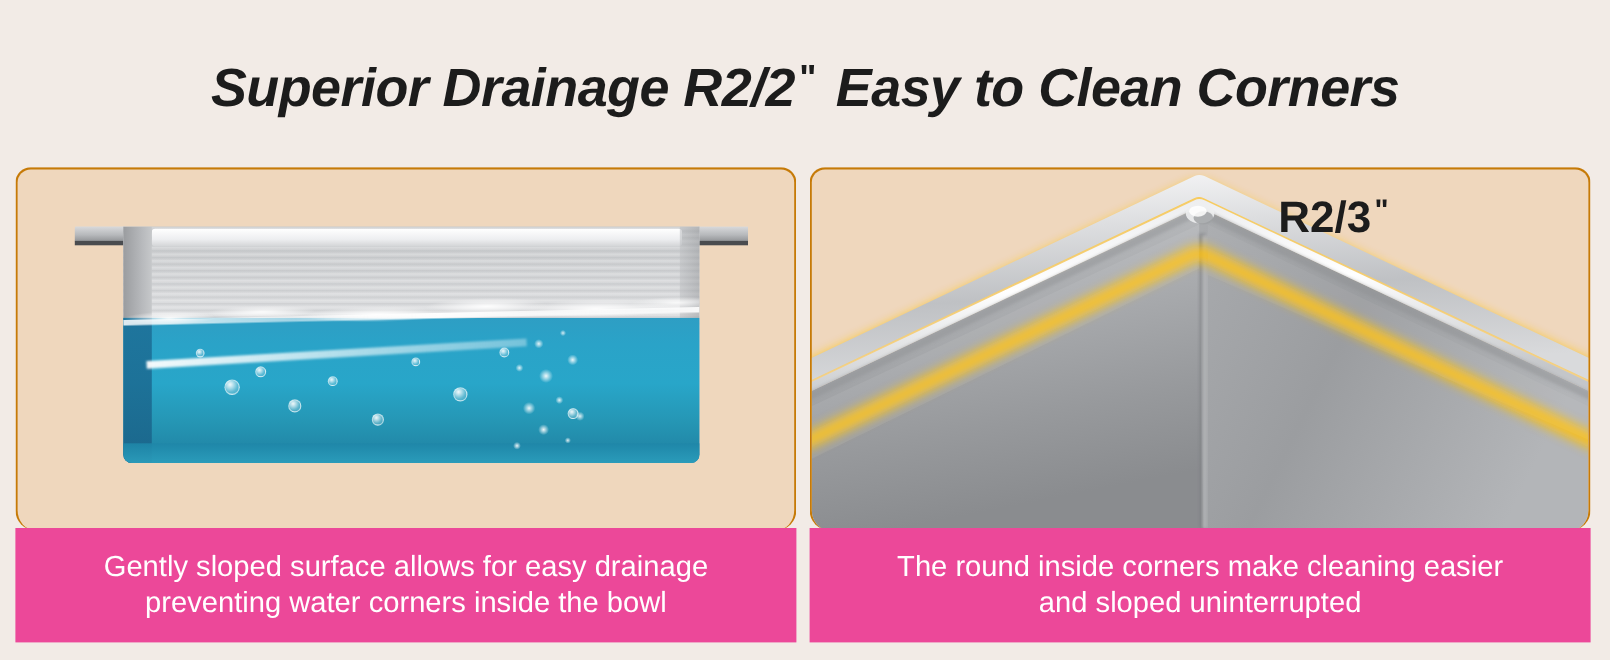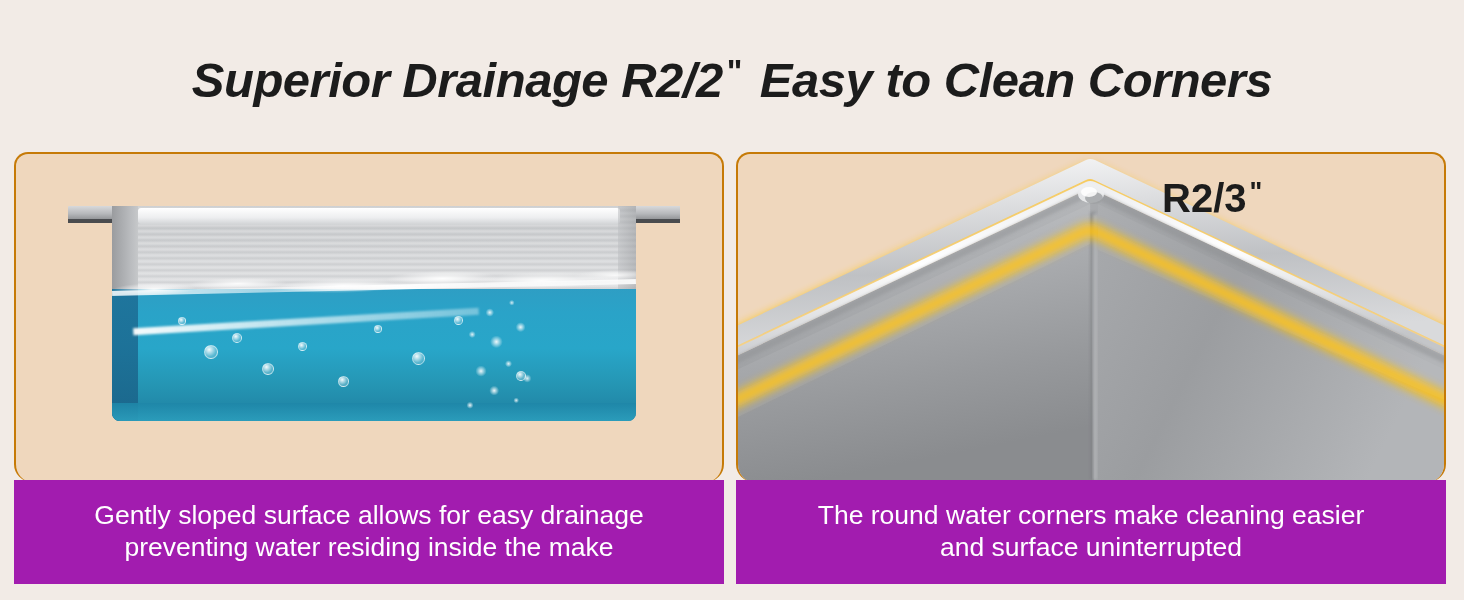--- a/index.html
+++ b/index.html
@@ -65,21 +65,21 @@
     border-radius: 14px 14px 18px 18px;
     background: #EFD7BD;
     overflow: hidden;
   }
   .caption {
     position: absolute;
     left: 0;
     top: 328px;
     width: 710px;
     height: 104px;
-    background: #a21caf;
+    background: #ec4899;
     color: #FFFFFF;
     display: flex;
     align-items: center;
     justify-content: center;
     text-align: center;
     font-size: 26.5px;
     line-height: 1.2;
     padding: 0 14px;
     box-sizing: border-box;
   }
@@ -319,21 +319,21 @@
           <div class="bub" style="left:66px;  bottom:96px; width:6px;  height:6px;"></div>
           <div class="bub" style="left:404px; bottom:40px; width:8px;  height:8px;"></div>
         </div>
       </div>
 
     </div>
 
     <div class="caption">
       <span class="cap-lines">
         <span>Gently sloped surface allows for easy drainage</span><br>
-        <span>preventing water residing inside the make</span>
+        <span>preventing water corners inside the bowl</span>
       </span>
     </div>
   </div>
 
   <div class="panel panel-right">
 
     <div class="panel-image">
 
       <div class="r-label">
         <span>R2/3</span><span class="q">"</span>
@@ -392,19 +392,19 @@
         <ellipse cx="356" cy="44" rx="9" ry="6" fill="#9EA0A3" opacity=".8"></ellipse>
         <ellipse cx="351" cy="38" rx="8" ry="5" fill="#FFFFFF" opacity=".85"></ellipse>
 
         <path d="M-10,220 L352,50 L352,90 L-10,268 Z" fill="#FFFFFF" opacity=".07"></path>
         <path d="M360,50 L716,220 L716,250 L360,96 Z" fill="#FFFFFF" opacity=".05"></path>
       </svg>
     </div>
 
     <div class="caption">
       <span class="cap-lines">
-        <span>The round water corners make cleaning easier</span><br>
-        <span>and surface uninterrupted</span>
+        <span>The round inside corners make cleaning easier</span><br>
+        <span>and sloped uninterrupted</span>
       </span>
     </div>
   </div>
 
 </div>
 
 </body></html>

